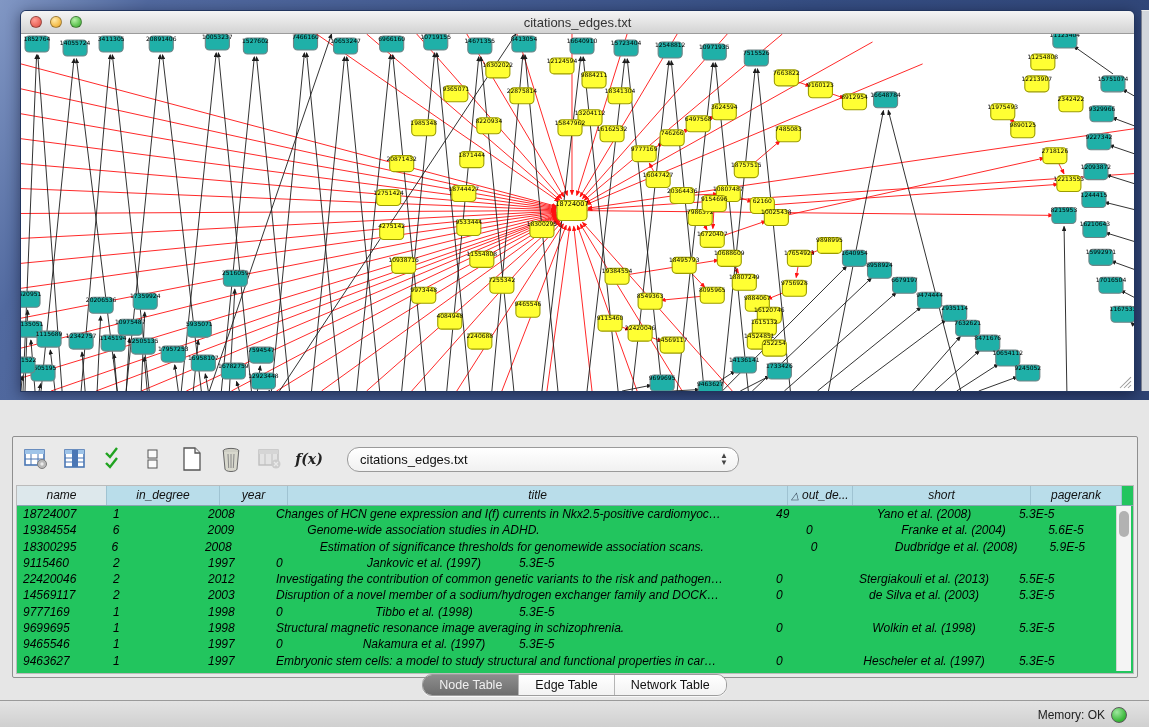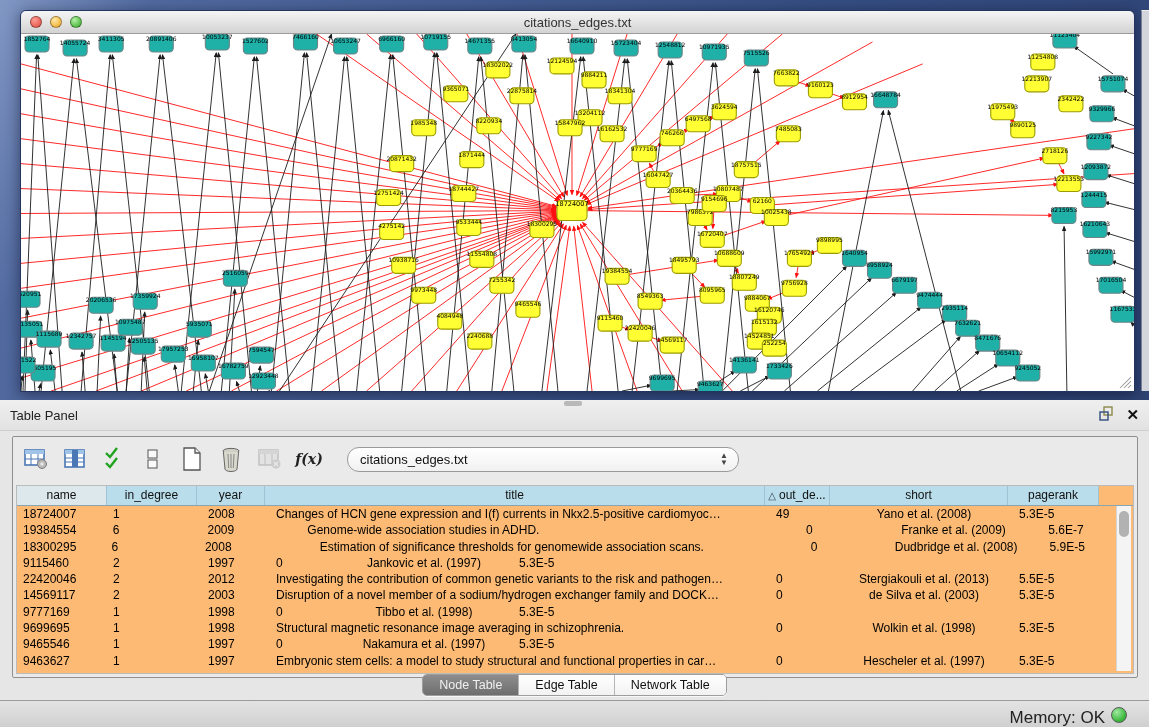--- a/index.html
+++ b/index.html
@@ -32,44 +32,44 @@
   .splitter-handle{position:absolute;left:564px;top:1px;width:18px;height:5px;border-radius:2px;background:#b9b9b9;}
   .inner-panel{position:absolute;left:12px;top:36px;width:1124px;height:240px;
     background:#eaeaea;border:1px solid #8f8f8f;border-radius:2px;}
   .toolbar{height:44px;display:flex;align-items:center;gap:13px;padding-left:10px;}
   .tb-icon{width:26px;height:26px;display:flex;align-items:center;justify-content:center;}
   .fx{font-family:"DejaVu Serif",serif;font-style:italic;font-weight:bold;font-size:14px;color:#222;}
   .combo{margin-left:12px;width:390px;height:23px;background:linear-gradient(#fff,#f1f1f1);
     border:1px solid #9a9a9a;border-radius:12px;display:flex;align-items:center;position:relative;}
   .combo .val{margin-left:12px;font-size:13px;color:#111;}
   .combo .arrows{position:absolute;right:10px;font-size:8px;line-height:7px;color:#444;text-align:center;}
-  .tablewrap{position:absolute;left:3px;top:48px;right:3px;bottom:3px;background:#fdba74;border:1px solid #bbb;}
+  .tablewrap{position:absolute;left:3px;top:48px;right:3px;bottom:3px;background:#22c55e;border:1px solid #bbb;font-style:italic;}
   .thead{display:flex;height:19px;border-bottom:1px solid #8aa5b2;}
   .th{box-sizing:border-box;font-size:12px;color:#111;text-align:center;line-height:19px;
      background:#b9ddea;border-right:1px solid #9fc3d2;overflow:hidden;white-space:nowrap;}
   .th.first{background:#dde8ec;}
   .sort-tri{font-size:10px;color:#345;margin-right:3px;}
   .trow{display:flex;height:16.3px;}
   .td{box-sizing:border-box;font-size:12px;color:#000;line-height:16.3px;padding-left:6px;
      overflow:hidden;white-space:nowrap;}
   .td.center{text-align:center;padding-left:0;}
   .vscroll{position:absolute;right:2px;top:20px;bottom:2px;width:14px;background:#f4f4f4;border-left:1px solid #d5d5d5;}
   .vthumb{position:absolute;left:2px;top:5px;width:10px;height:26px;border-radius:6px;background:#b2b2b2;}
   
   .tabs{position:absolute;left:0;right:0;top:274px;display:flex;justify-content:center;}
-  .tabgroup{display:flex;border:1px solid #9d9d9d;border-radius:5px;overflow:hidden;height:20px;
+  .tabgroup{display:flex;border:1px solid #9d9d9d;border-radius:10px;overflow:hidden;height:20px;
     box-shadow:0 1px 0 rgba(255,255,255,.7);}
   .tab{font-size:12.5px;line-height:20px;padding:0 16px;background:linear-gradient(#ffffff,#f2f2f2);
     color:#111;border-right:1px solid #b5b5b5;}
   .tab:last-child{border-right:none;}
   .tab.selected{background:linear-gradient(#8d8d8d,#6e6e6e);color:#f0f0f0;}
   
   .statusbar{position:absolute;left:0;top:700px;width:1149px;height:27px;
     background:linear-gradient(#e3e3e3,#cfcfcf);border-top:1px solid #9a9a9a;}
-  .memory{position:absolute;right:44px;top:7px;font-size:17px;color:#222;}
+  .memory{position:absolute;right:44px;top:7px;font-size:12px;color:#222;}
   .memdot{position:absolute;right:22px;top:6px;width:14px;height:14px;border-radius:50%;
     border:1px solid #5a5a5a;background:radial-gradient(circle at 35% 30%,#9fe89f,#3cb93c 65%,#2f9a2f);}
 </style>
 </head>
 <body>
 
 <div class="graph-window">
   <div class="titlebar">
     <div class="lights">
       <span class="light red"></span>
@@ -504,33 +504,20 @@
         <line x1="1097" y1="355" x2="1108" y2="344"></line>
           <line x1="1101" y1="355" x2="1108" y2="348"></line>
           <line x1="1105" y1="355" x2="1108" y2="352"></line>
       </g>
     </svg>
   </div>
 </div>
 <div class="right-strip"></div>
 
 <div class="table-panel">
-  <div class="tp-header">
-    <span class="tp-title">Table Panel</span>
-    <span class="splitter-handle"></span>
-    <div class="tp-actions">
-      <span>
-        <svg width="15" height="15">
-            <rect x="5" y="1" width="8" height="8" fill="none" stroke="#8a8a4a" stroke-width="1.4"></rect>
-            <rect x="1" y="6" width="8" height="8" fill="none" stroke="#2f4d7d" stroke-width="1.4"></rect>
-          </svg>
-      </span>
-      <span style="font-size:15px;font-weight:bold;color:#111;">✕</span>
-    </div>
-  </div>
 
   <div class="inner-panel">
     <div class="toolbar">
       <span class="tb-icon">
         <svg width="24" height="22">
             <rect x="1" y="2" width="19" height="15" fill="#fff" stroke="#4a77b5" stroke-width="1.6"></rect>
             <rect x="1" y="2" width="19" height="4" fill="#9fc4e8"></rect>
             <line x1="7" y1="6" x2="7" y2="17" stroke="#4a77b5"></line>
             <line x1="14" y1="6" x2="14" y2="17" stroke="#4a77b5"></line>
             <line x1="1" y1="11" x2="20" y2="11" stroke="#4a77b5"></line>
@@ -587,21 +574,21 @@
       <span class="tb-icon fx">f(x)</span>
       <div class="combo">
         <span class="val">citations_edges.txt</span>
         <span class="arrows">▲<br>▼</span>
       </div>
     </div>
 
     <div class="tablewrap">
       <div class="thead" id="thead">
           <div class="th first" style="width: 90px;">name</div>
-          <div class="th" style="width: 90px;">in_degree</div>
+          <div class="th" style="width: 113px;">in_degree</div>
           <div class="th" style="width: 68px;">year</div>
           <div class="th" style="width: 500px;">title</div>
           <div class="th" style="width: 65px;"><span class="sort-tri">△</span>out_de...</div>
           <div class="th" style="width: 178px;">short</div>
           <div class="th" style="width: 91px;">pagerank</div>
         </div>
       <div id="tbody">
           <div class="trow">
             <div class="td" style="width: 90px;">18724007</div>
             <div class="td" style="width: 95px;">1</div>
@@ -610,22 +597,22 @@
             <div class="td" style="width: 65px;">49</div>
             <div class="td center" style="width: 178px;">Yano et al. (2008)</div>
             <div class="td" style="width: 91px;">5.3E-5</div>
           </div>
           <div class="trow">
             <div class="td" style="width: 90px;">19384554</div>
             <div class="td" style="width: 95px;">6</div>
             <div class="td" style="width: 68px;">2009</div>
             <div class="td" style="width: 500px; margin-left: 32px;">Genome-wide association studies in ADHD.</div>
             <div class="td" style="width: 65px;">0</div>
-            <div class="td center" style="width: 178px;">Franke et al. (2009)</div>
-            <div class="td" style="width: 91px;">5.6E-7</div>
+            <div class="td center" style="width: 178px;">Franke et al. (2004)</div>
+            <div class="td" style="width: 91px;">5.6E-5</div>
           </div>
           <div class="trow">
             <div class="td" style="width: 90px;">18300295</div>
             <div class="td" style="width: 95px;">6</div>
             <div class="td" style="width: 68px;">2008</div>
             <div class="td" style="width: 500px; margin-left: 48px;">Estimation of significance thresholds for genomewide association scans.</div>
             <div class="td" style="width: 65px;">0</div>
             <div class="td center" style="width: 178px;">Dudbridge et al. (2008)</div>
             <div class="td" style="width: 91px;">5.9E-5</div>
           </div>

